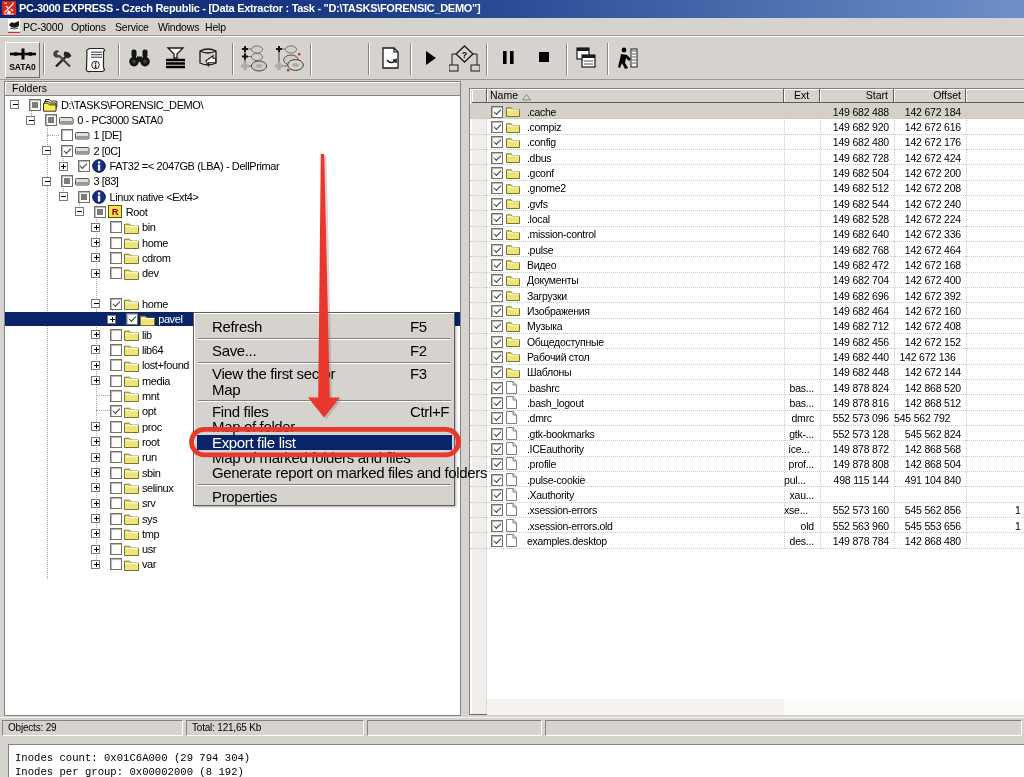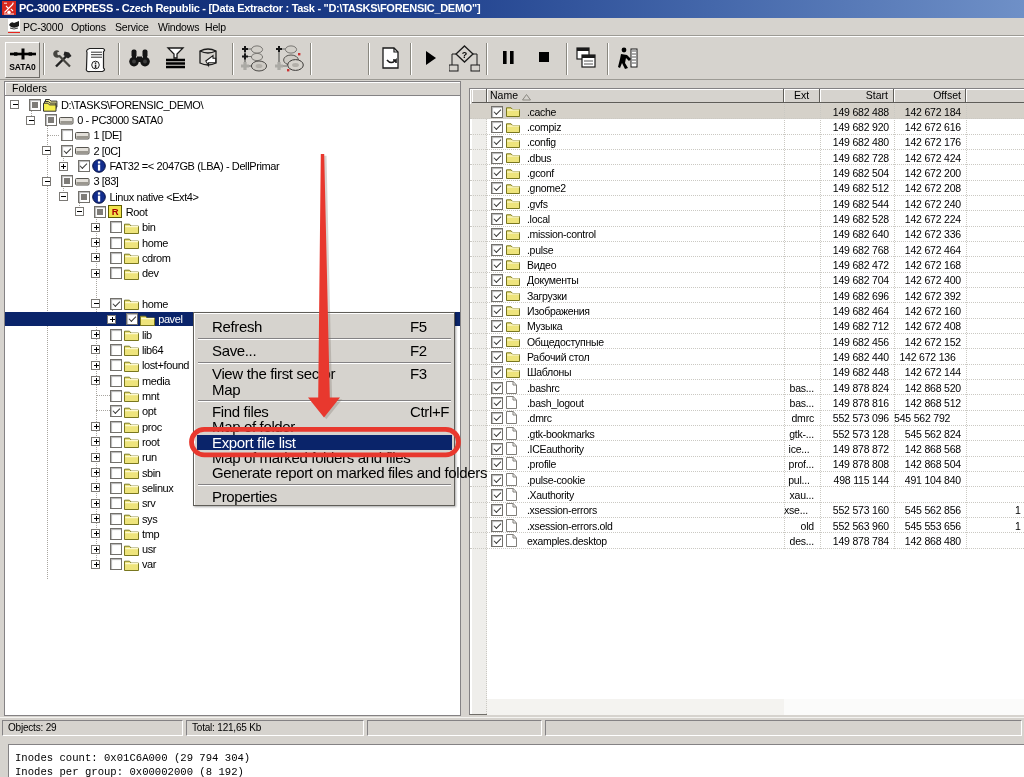--- a/index.html
+++ b/index.html
@@ -465,21 +465,21 @@
         <path d="M0.5 0.5 h6.6 l3.4 3.4 v8.6 h-10 z" fill="#fff" stroke="#807e79"></path>
         <path d="M7 0.5 v3.5 h3.5" fill="none" stroke="#807e79"></path>
       </svg><span style="left:57px;letter-spacing:-0.3px">.ICEauthority</span><span style="left:314px;width:30px;text-align:center">ice...</span><span style="left:350px;width:69px;text-align:right">149 878 872</span><span style="left:424px;width:67px;text-align:right">142 868 568</span></div>
     <div class="rrow" style="top:367.59px;"><div class="cb on" style="left:21px;top:1.6px"></div><svg class="abs" style="left:36px;top:0.8px" width="11" height="13" viewBox="0 0 11 13">
         <path d="M0.5 0.5 h6.6 l3.4 3.4 v8.6 h-10 z" fill="#fff" stroke="#807e79"></path>
         <path d="M7 0.5 v3.5 h3.5" fill="none" stroke="#807e79"></path>
       </svg><span style="left:57px;letter-spacing:-0.3px">.profile</span><span style="left:314px;width:30px;text-align:right">prof...</span><span style="left:350px;width:69px;text-align:right">149 878 808</span><span style="left:424px;width:67px;text-align:right">142 868 504</span></div>
     <div class="rrow" style="top:382.92px;"><div class="cb on" style="left:21px;top:1.6px"></div><svg class="abs" style="left:36px;top:0.8px" width="11" height="13" viewBox="0 0 11 13">
         <path d="M0.5 0.5 h6.6 l3.4 3.4 v8.6 h-10 z" fill="#fff" stroke="#807e79"></path>
         <path d="M7 0.5 v3.5 h3.5" fill="none" stroke="#807e79"></path>
-      </svg><span style="left:57px;letter-spacing:-0.3px">.pulse-cookie</span><span style="left:314px;width:30px;text-align:center">pul...</span><span style="left:350px;width:69px;text-align:right">498 115 144</span><span style="left:424px;width:67px;text-align:right">491 104 840</span></div>
+      </svg><span style="left:57px;letter-spacing:-0.3px">.pulse-cookie</span><span style="left:314px;width:30px;text-align:left">pul...</span><span style="left:350px;width:69px;text-align:right">498 115 144</span><span style="left:424px;width:67px;text-align:right">491 104 840</span></div>
     <div class="rrow" style="top:398.25px;"><div class="cb on" style="left:21px;top:1.6px"></div><svg class="abs" style="left:36px;top:0.8px" width="11" height="13" viewBox="0 0 11 13">
         <path d="M0.5 0.5 h6.6 l3.4 3.4 v8.6 h-10 z" fill="#fff" stroke="#807e79"></path>
         <path d="M7 0.5 v3.5 h3.5" fill="none" stroke="#807e79"></path>
       </svg><span style="left:57px;letter-spacing:-0.3px">.Xauthority</span><span style="left:314px;width:30px;text-align:right">xau...</span></div>
     <div class="rrow" style="top:413.58px;"><div class="cb on" style="left:21px;top:1.6px"></div><svg class="abs" style="left:36px;top:0.8px" width="11" height="13" viewBox="0 0 11 13">
         <path d="M0.5 0.5 h6.6 l3.4 3.4 v8.6 h-10 z" fill="#fff" stroke="#807e79"></path>
         <path d="M7 0.5 v3.5 h3.5" fill="none" stroke="#807e79"></path>
       </svg><span style="left:57px;letter-spacing:-0.3px">.xsession-errors</span><span style="left:314px;width:30px;text-align:left">xse...</span><span style="left:350px;width:69px;text-align:right">552 573 160</span><span style="left:424px;width:67px;text-align:right">545 562 856</span><span style="left:545px">1</span></div>
     <div class="rrow" style="top:428.91px;"><div class="cb on" style="left:21px;top:1.6px"></div><svg class="abs" style="left:36px;top:0.8px" width="11" height="13" viewBox="0 0 11 13">
         <path d="M0.5 0.5 h6.6 l3.4 3.4 v8.6 h-10 z" fill="#fff" stroke="#807e79"></path>

